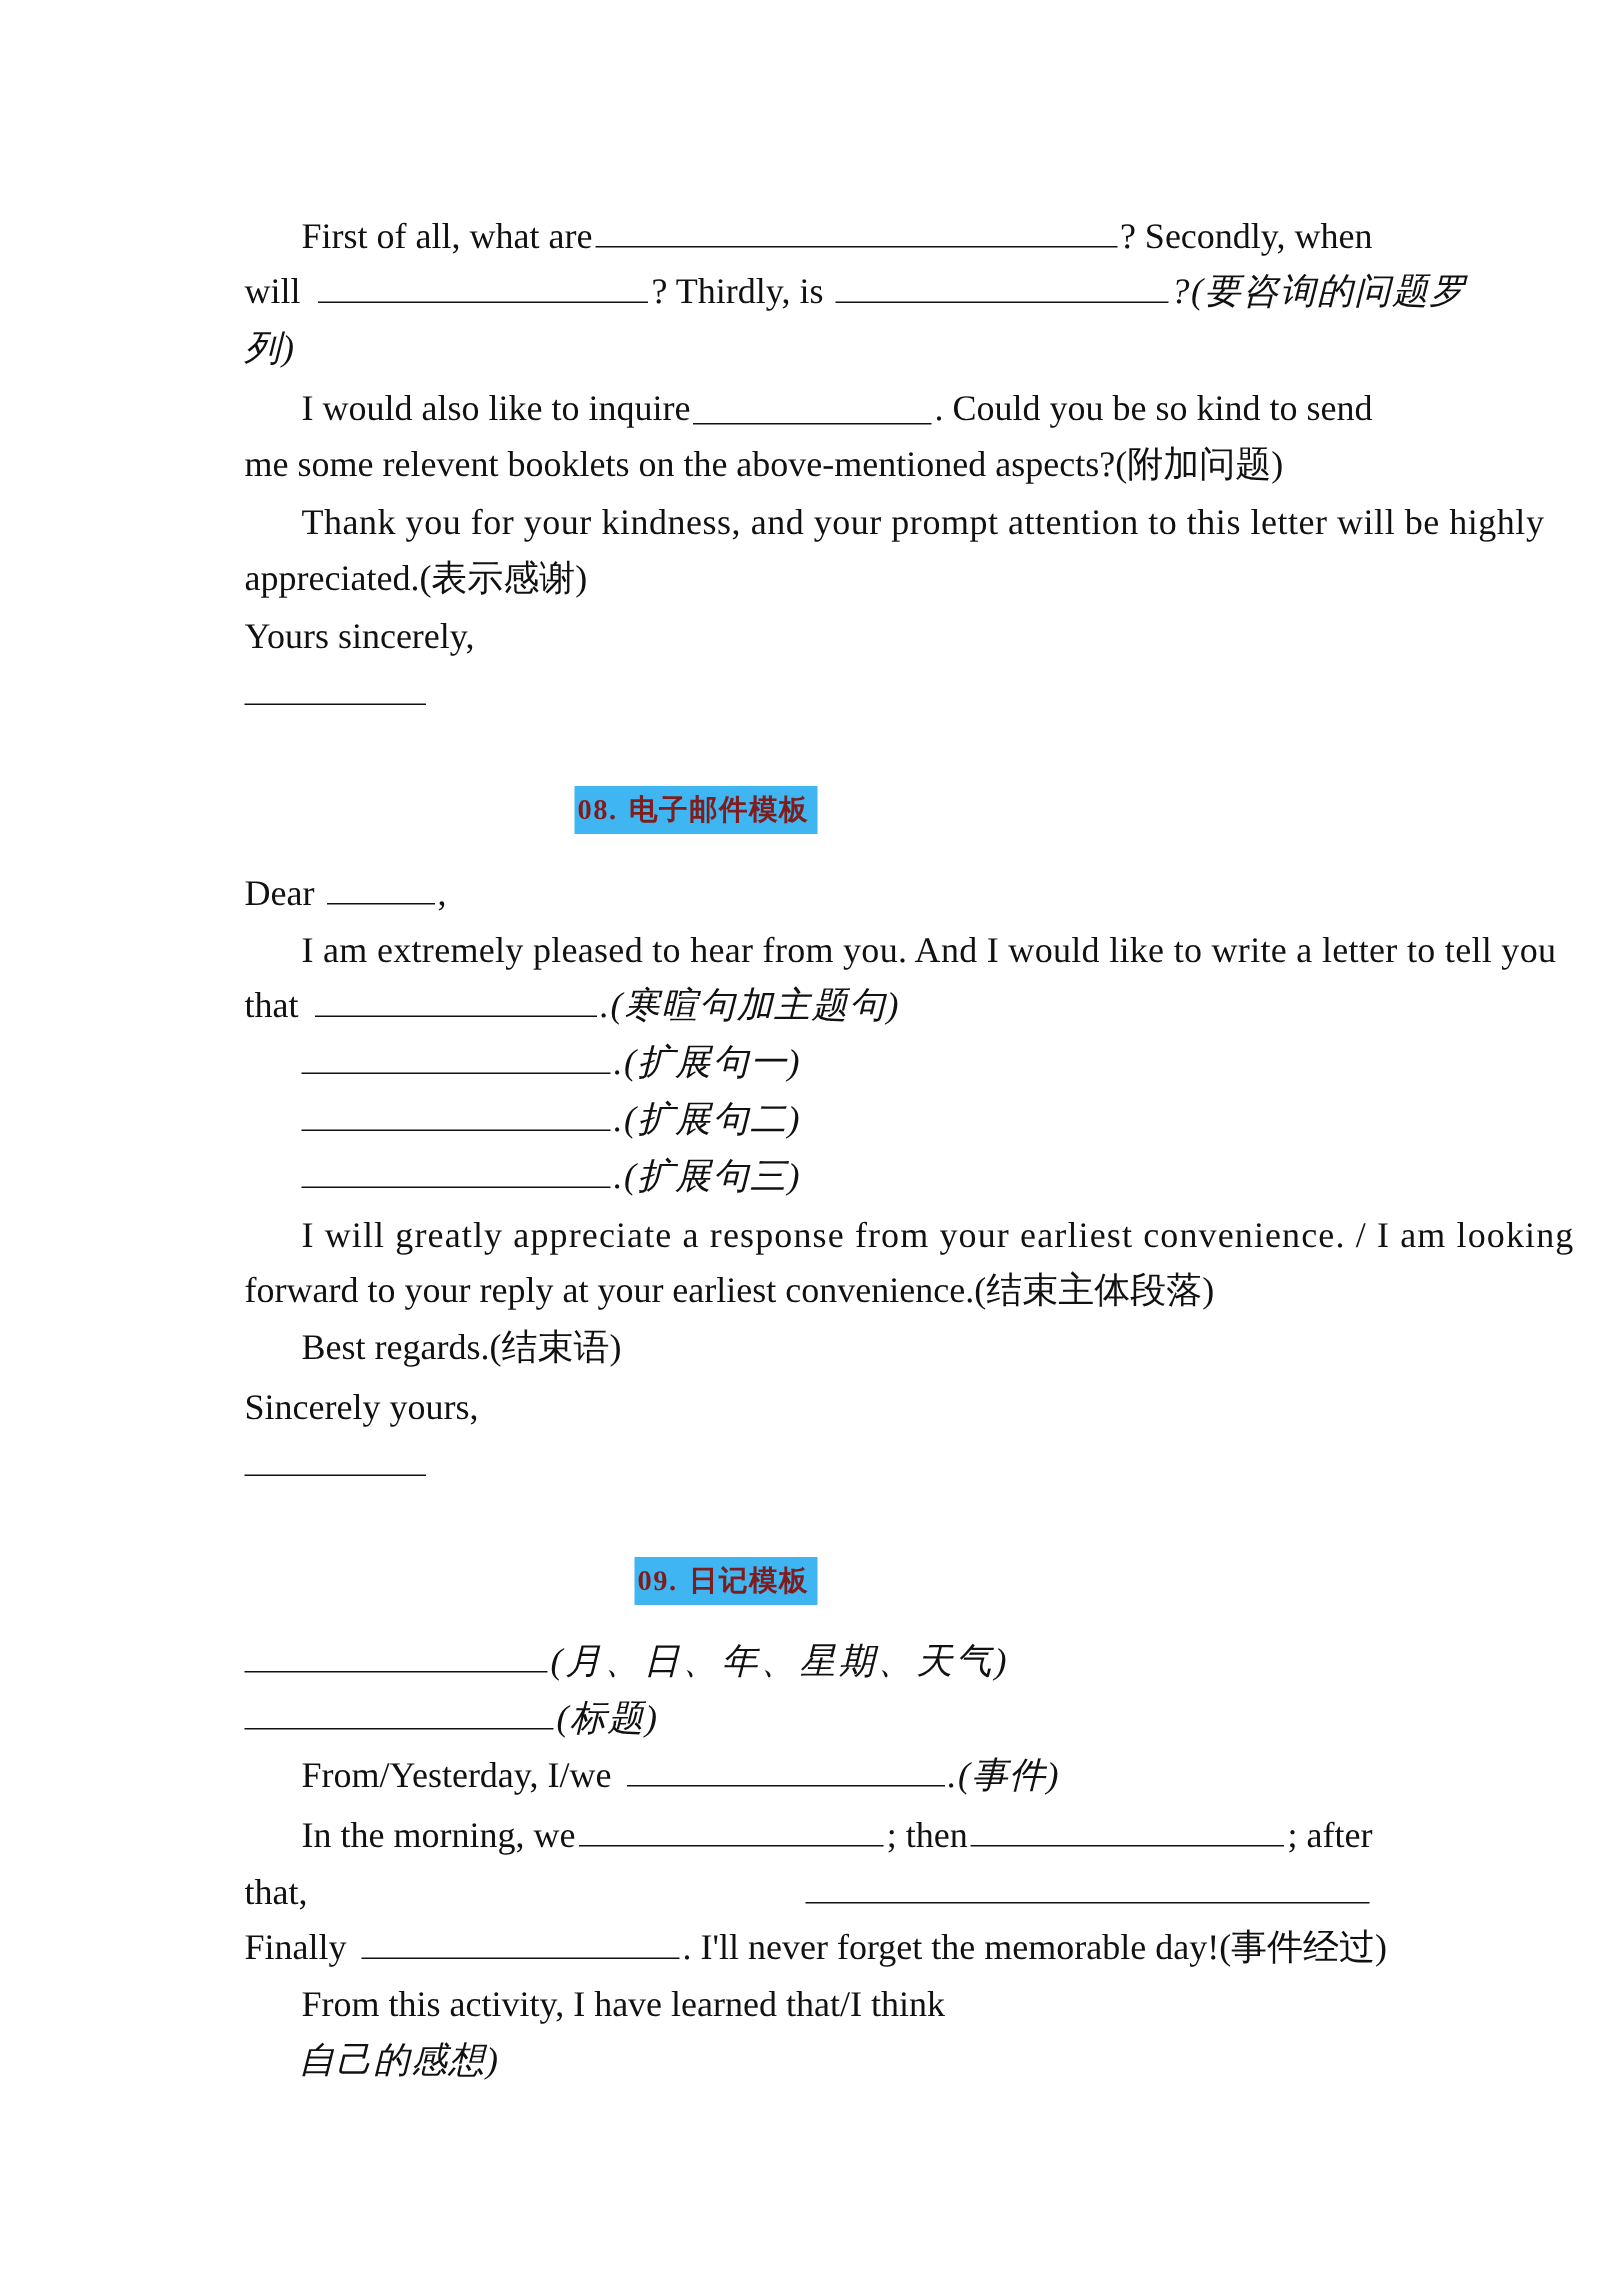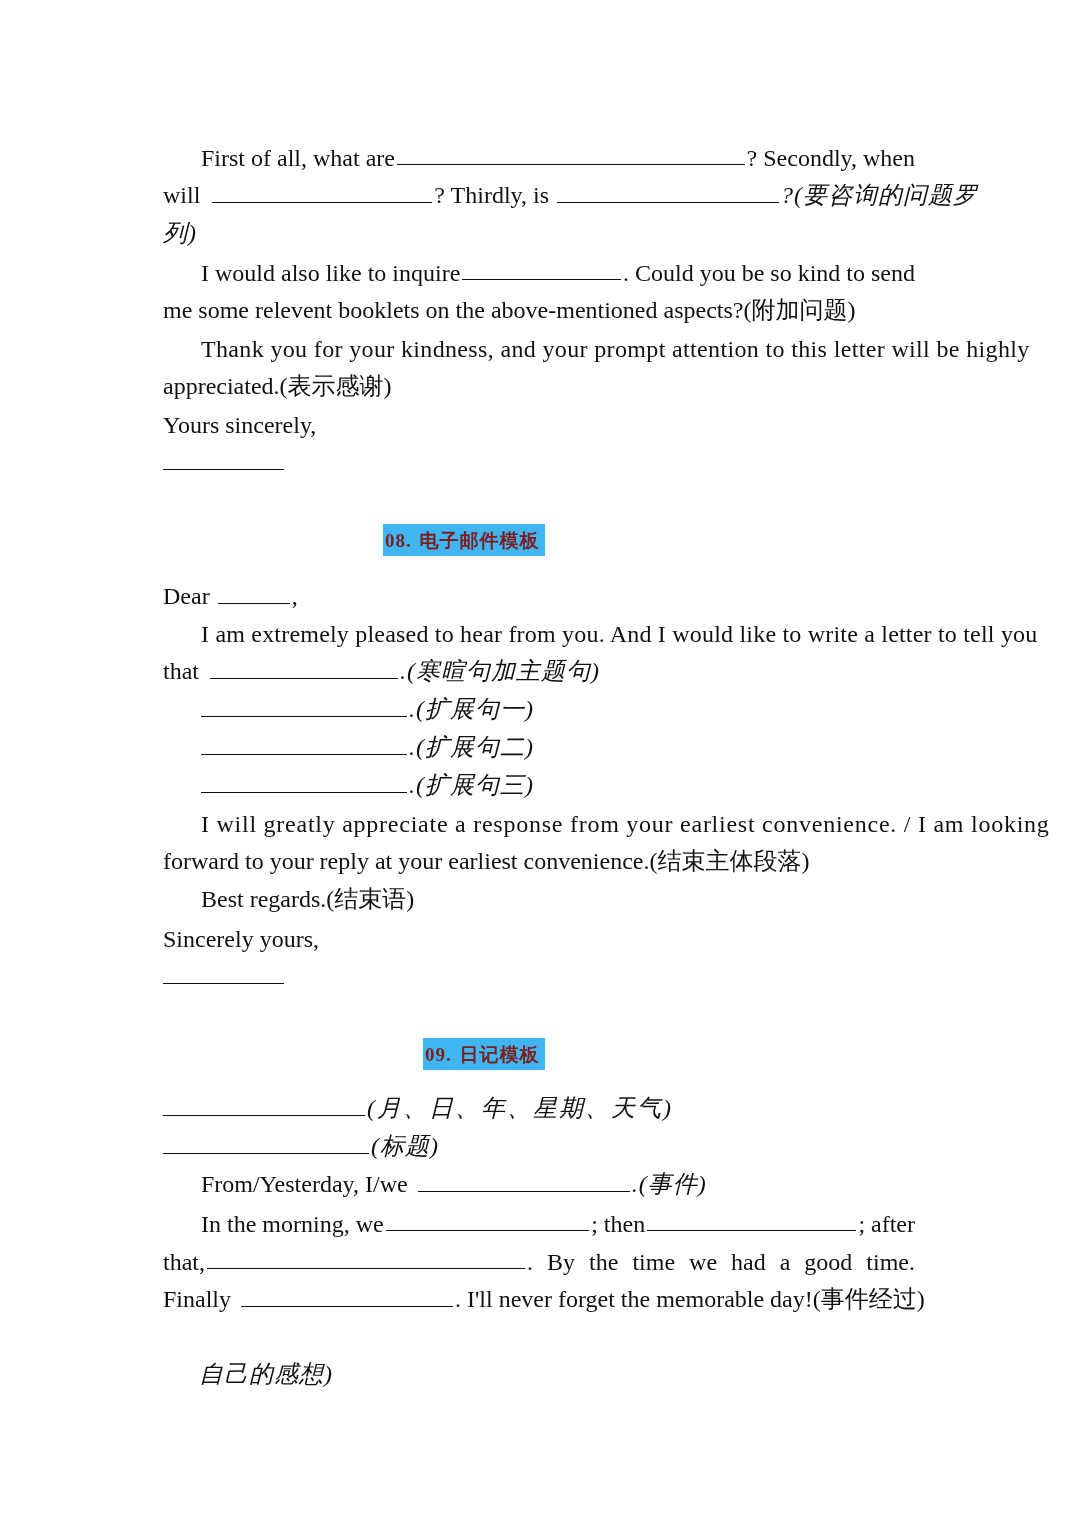--- a/index.html
+++ b/index.html
@@ -24,21 +24,21 @@
   <span class="blank" style="width:356px;"></span>
   <span>? Secondly, when</span>
 </div>
 <div class="line" style="top:183px;">
   <span>will</span>
   <span class="blank" style="width:220px;margin-left:6px;"></span><span>? Thirdly, is</span>
   <span class="blank" style="width:222px;"></span><span class="cn">?(要咨询的问题罗</span>
 </div>
 <div class="line cn" style="top:221px;">列)</div>
 
-<div class="line ind just" style="top:261px;">
+<div class="line ind just" style="top:261px;align-items:center;">
   <span>I would also like to inquire</span>
   <span class="blank" style="width:222px;"></span>
   <span>. Could you be so kind to send</span>
 </div>
 <div class="line" style="top:298px;">me some relevent booklets on the above-mentioned aspects?(附加问题)</div>
 <div class="line ind" style="top:337px;letter-spacing:0.35px;">Thank you for your kindness, and your prompt attention to this letter will be highly</div>
 <div class="line" style="top:374px;">appreciated.(表示感谢)</div>
 <div class="line" style="top:413px;">Yours sincerely,</div>
 <div class="sig" style="top:469px;"></div>
 
@@ -89,21 +89,21 @@
 <div class="line ind just" style="top:1212px;">
   <span>In the morning, we</span>
   <span class="blank" style="width:218px;"></span>
   <span>; then</span>
   <span class="blank" style="width:224px;"></span>
   <span>; after</span>
 </div>
 <div class="line just" style="top:1250px;">
   <span>that,</span>
   <span class="blank" style="width:376px;"></span>
-  <span style="word-spacing:8px;">. By the time we had a good time.</span>
 </div>
 <div class="line" style="top:1287px;">
   <span>Finally</span>
   <span class="blank" style="width:212px;margin-left:4px;"></span><span>. I'll never forget the memorable day!(事件经过)</span>
 </div>
 <div class="line ind just" style="top:1325px;">
+  <span>From this activity, I have learned that/I think</span>
 </div>
 <div class="line cn" style="top:1362px;margin-left:36px;">自己的感想)</div>
 
 </body></html>

